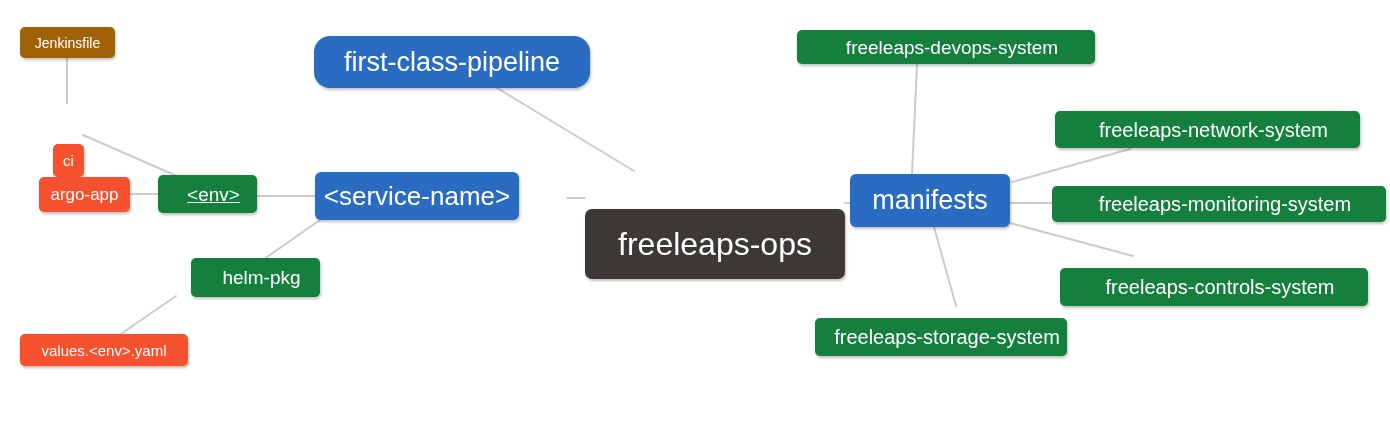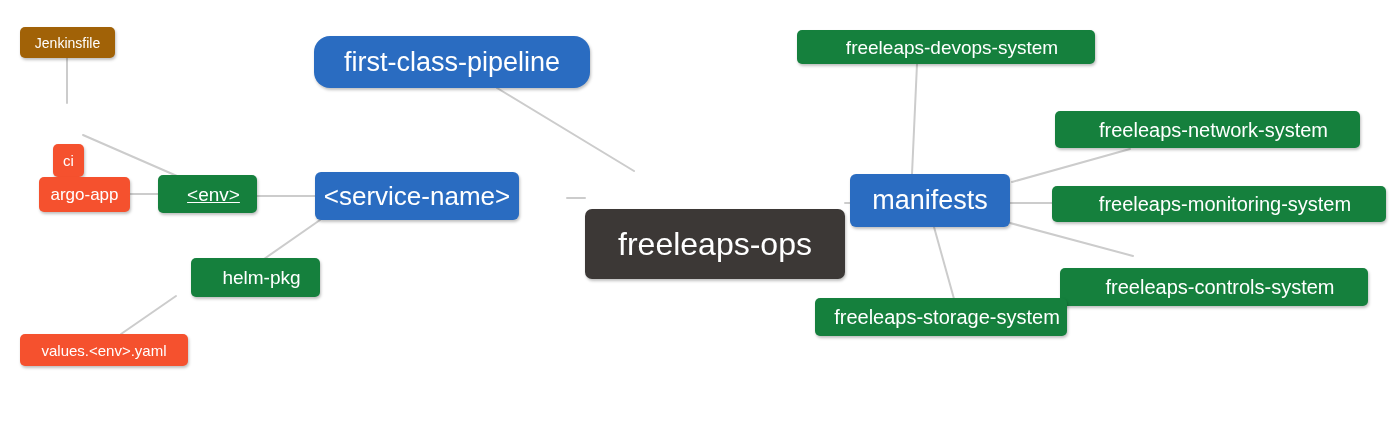--- a/index.html
+++ b/index.html
@@ -54,21 +54,21 @@
   #node-helm-pkg             { left: 147px;  top: 258px; width: 117px; height: 39px; font-size: 19px; margin-left: 44px; }
   #node-values-env-yaml      { left: 8px;    top: 334px; width: 168px; height: 32px; font-size: 15px; margin-left: 12px; }
   #node-first-class-pipeline { left: 314px;  top: 36px;  width: 276px; height: 52px; font-size: 27px; border-radius: 16px; }
   #node-service-name         { left: 315px;  top: 172px; width: 204px; height: 48px; font-size: 26px; border-radius: 6px; }
   #node-freeleaps-ops        { left: 585px;  top: 170px; width: 260px; height: 70px; font-size: 32px; border-radius: 7px; }
   #node-manifests            { left: 850px;  top: 174px; width: 160px; height: 53px; font-size: 27px; border-radius: 6px; }
   #node-devops-system        { left: 797px;  top: 30px;  width: 286px; height: 34px; font-size: 19px; }
   #node-network-system       { left: 1055px; top: 111px; width: 293px; height: 37px; font-size: 20px; }
   #node-monitoring-system    { left: 1052px; top: 186px; width: 322px; height: 36px; font-size: 20px; }
   #node-controls-system      { left: 1060px; top: 256px; width: 296px; height: 38px; font-size: 20px; margin-top: 12px; }
-  #node-storage-system       { left: 815px;  top: 298px; width: 240px; height: 38px; font-size: 20px; }
+  #node-storage-system       { left: 815px;  top: 318px; width: 240px; height: 38px; font-size: 20px; }
 </style>
 </head>
 <body>
 
 <div id="canvas">
 
   <svg id="edge-layer" viewBox="0 0 1390 421">
     <line x1="67" y1="58" x2="67" y2="103"></line>
     <line x1="83" y1="135" x2="177" y2="176"></line>
     <line x1="122" y1="194" x2="158" y2="194"></line>

